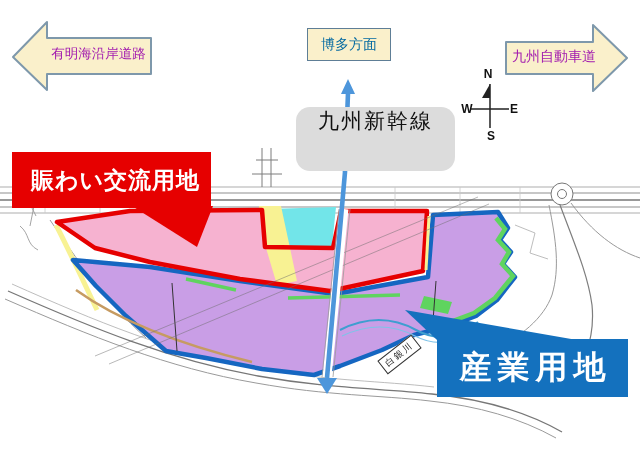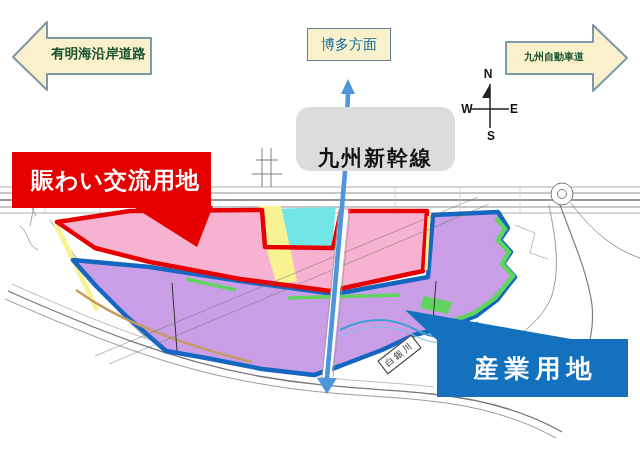--- a/index.html
+++ b/index.html
@@ -9,32 +9,32 @@
   }
   .abs{position:absolute;}
   svg{display:block;}
   .dirbox{
     background:var(--arrow-fill);border:1.6px solid var(--box-border);
     display:flex;align-items:center;justify-content:center;
     font-weight:normal;font-size:14px;color:#0369a1;box-sizing:border-box;
   }
   .arrow-wrap span.arrow-label{
     position:absolute;display:flex;align-items:center;justify-content:center;
-    font-weight:bold;color:#14532d;
+    font-weight:normal;color:#a21caf;
   }
   .callout{
     display:flex;align-items:center;justify-content:center;
     font-weight:bold;color:#fff;box-sizing:border-box;padding-left:8px;
   }
   #red-callout{background:var(--red-accent);font-size:23px;letter-spacing:1px;}
-  #blue-callout{background:var(--blue-accent);font-size:25px;letter-spacing:6px;padding-left:6px;}
+  #blue-callout{background:var(--blue-accent);font-size:32px;letter-spacing:6px;padding-left:6px;}
   #station-box{
     background:var(--station-box-bg);border-radius:14px;
-    display:flex;flex-direction:column;align-items:center;justify-content:flex-end;
-    font-weight:bold;font-size:21px;line-height:27px;letter-spacing:2px;color:#111;
+    display:flex;flex-direction:column;align-items:center;justify-content:space-between;
+    font-weight:normal;font-size:21px;line-height:27px;letter-spacing:2px;color:#111;
   }
   #river-label{
     background:#fff;border:1px solid #333;color:#222;
     font-size:9px;letter-spacing:2px;padding:1px 4px;
     transform:rotate(-38deg);transform-origin:center;white-space:nowrap;
   }
   .compass-text{font-weight:bold;font-size:12px;fill:#111;}
 </style>
 </head>
 <body>
@@ -110,21 +110,21 @@
     <svg width="145" height="76" viewBox="0 0 145 76">
       <polygon points="3,39 37,4 37,20 141,20 141,56 37,56 37,72" stroke-width="2" stroke-linejoin="round" fill="#FAF0CB" stroke="#7E98AB"></polygon>
     </svg>
     <span class="arrow-label" style="left:34px;right:2px;top:0;bottom:4px;font-size:13.5px">有明海沿岸道路</span>
   </div>
 
   <div class="abs arrow-wrap" style="left:504px;top:22px;width:126px;height:70px">
     <svg width="126" height="70" viewBox="0 0 126 70">
       <polygon points="2,20 89,20 89,3 123,36 89,69 89,52 2,52" stroke-width="2" stroke-linejoin="round" fill="#FAF0CB" stroke="#7E98AB"></polygon>
     </svg>
-    <span class="arrow-label" style="left:4px;right:30px;top:0;bottom:0;font-size:10px">九州自動車道</span>
+    <span class="arrow-label" style="left:4px;right:30px;top:0;bottom:0;font-size:14px">九州自動車道</span>
   </div>
 
   <div class="abs dirbox" style="left:307px;top:28px;width:84px;height:33px">博多方面</div>
 
 
   <div class="abs" id="station-box" style="left:296px;top:107px;width:159px;height:64px">
     <span>九州新幹線</span>
   </div>
 
   <div class="abs callout" id="red-callout" style="left:12px;top:152px;width:199px;height:56px">賑わい交流用地</div>

